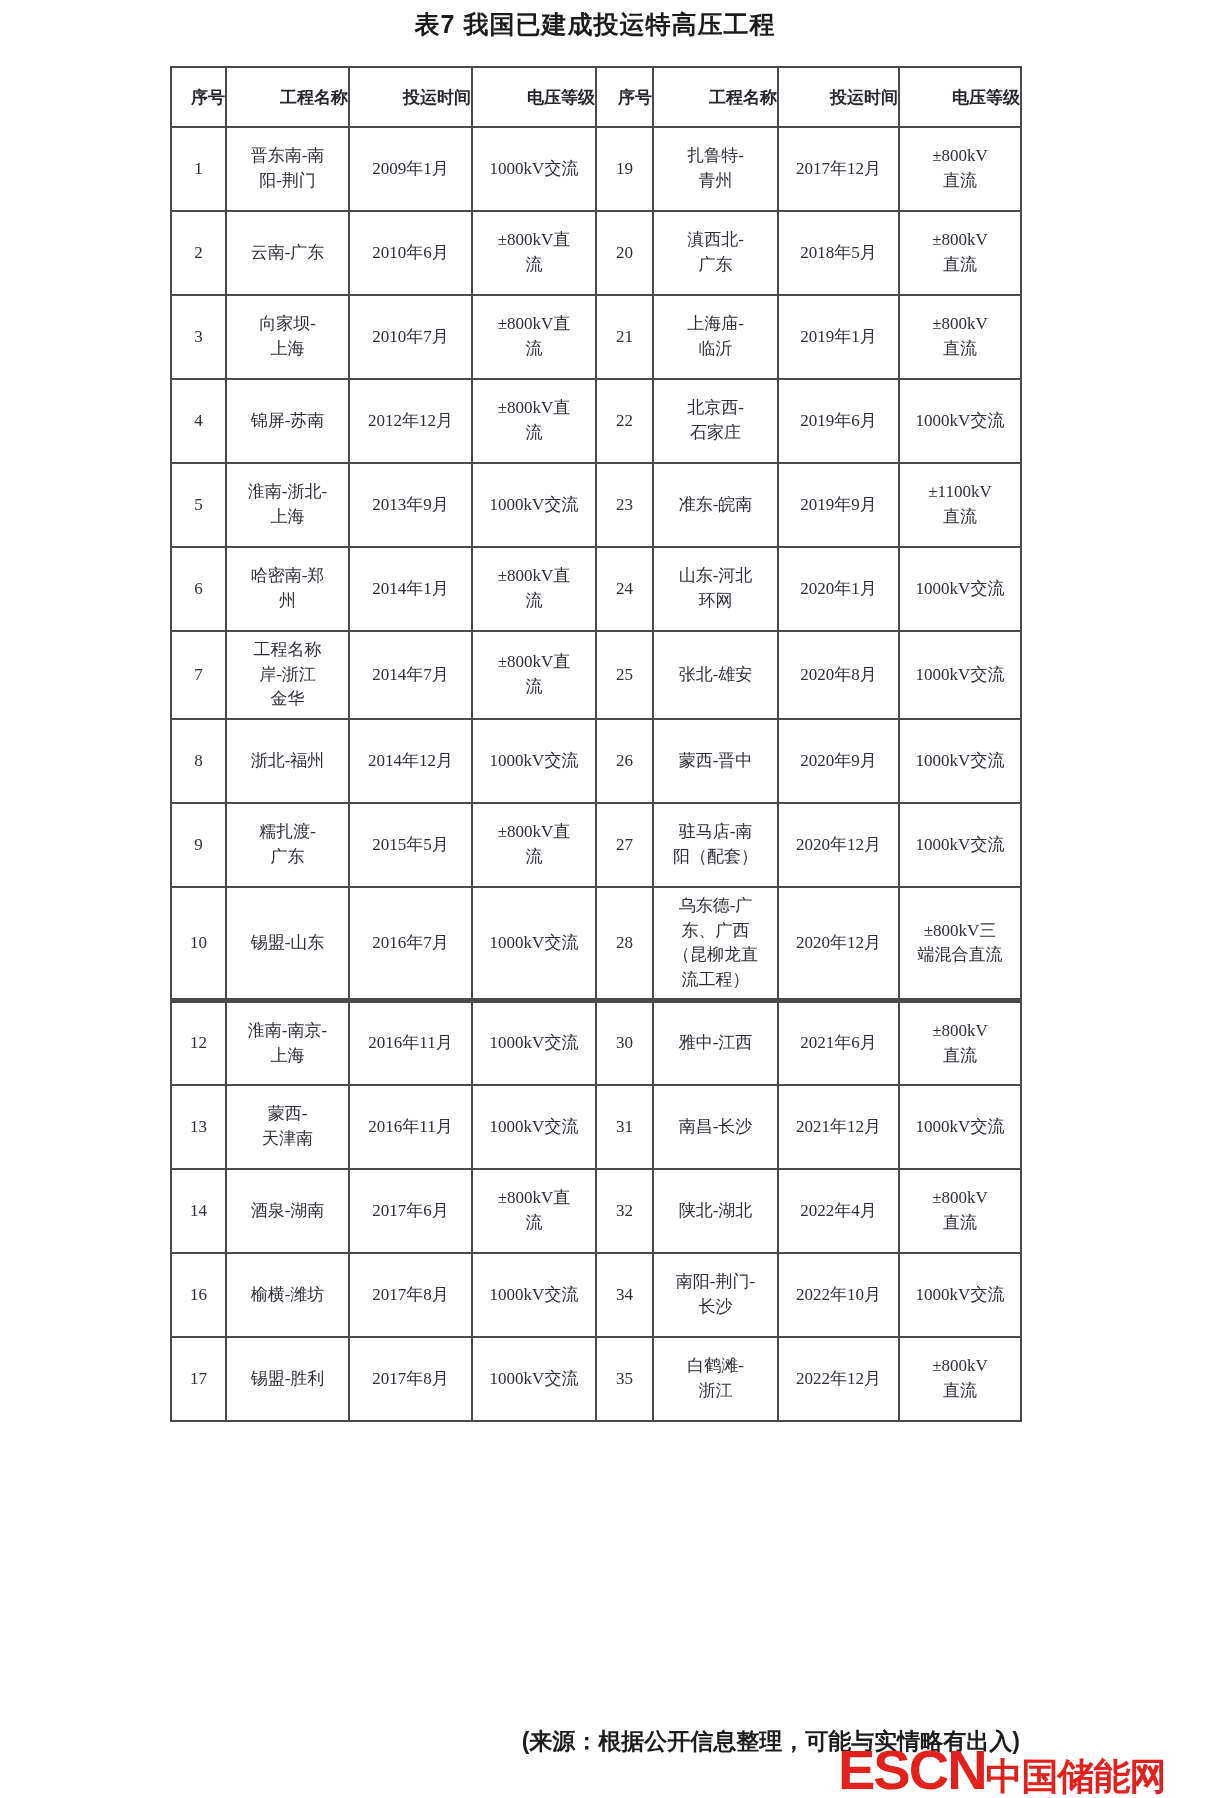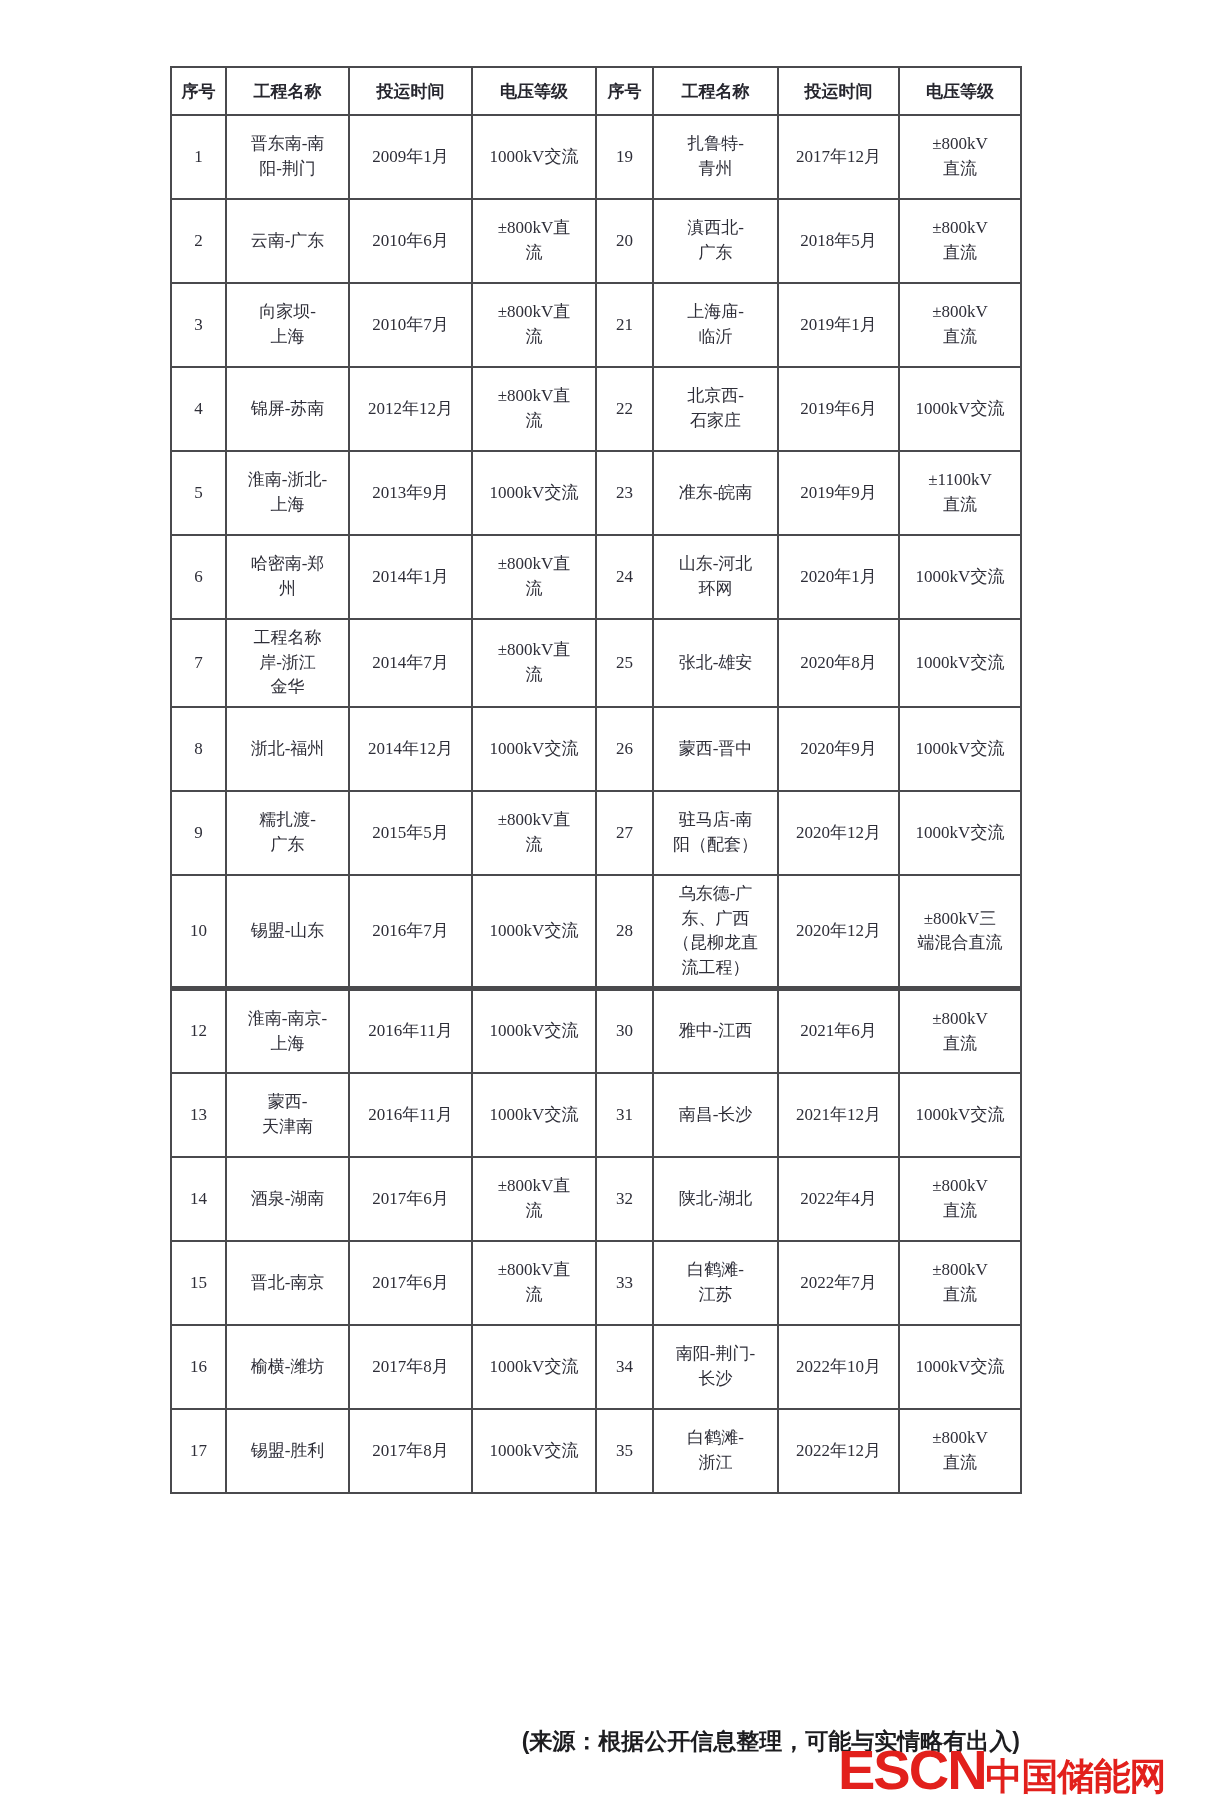--- a/index.html
+++ b/index.html
@@ -34,25 +34,26 @@
     table-layout: fixed;
   }
   .uhv-table th, .uhv-table td {
     border: 2px solid #4a4a4d;
     text-align: center;
     vertical-align: middle;
     white-space: pre-line;
     overflow: hidden;
   }
   .uhv-table th {
-    height: 48px;
+    height: 60px;
     font-size: 17px;
     font-weight: bold;
     color: #26262e;
     font-family: "Liberation Sans", "DejaVu Sans", sans-serif;
+    text-align: right;
   }
   .uhv-table td {
     height: 84px;
     padding: 6px 5px;
     font-size: 17px;
     line-height: 1.45;
     color: #2e2e38;
     font-family: "Liberation Serif", "DejaVu Serif", serif;
   }
   .uhv-table tr.page-split td { border-top-width: 5px; }
@@ -96,20 +97,21 @@
     font-family: "Liberation Sans", "DejaVu Sans", sans-serif;
     letter-spacing: -1px;
     text-align: center;
   }
 </style>
 </head>
 <body>
 
 <div class="page">
 
+  <div class="doc-title">表7  我国已建成投运特高压工程</div>
 
   <table class="uhv-table">
     <colgroup>
       <col class="col-no">
         <col class="col-name">
         <col class="col-date">
         <col class="col-volt">
       <col class="col-no2">
         <col class="col-name2">
         <col class="col-date2">
@@ -284,33 +286,20 @@
           <td>2017年6月</td>
           <td>±800kV直
 流</td>
           <td>32</td>
           <td>陕北-湖北</td>
           <td>2022年4月</td>
           <td>±800kV
 直流</td>
         </tr>
         <tr>
-          <td>15</td>
-          <td>晋北-南京</td>
-          <td>2017年6月</td>
-          <td>±800kV直
-流</td>
-          <td>33</td>
-          <td>白鹤滩-
-江苏</td>
-          <td>2022年7月</td>
-          <td>±800kV
-直流</td>
-        </tr>
-        <tr>
           <td>16</td>
           <td>榆横-潍坊</td>
           <td>2017年8月</td>
           <td>1000kV交流</td>
           <td>34</td>
           <td>南阳-荆门-
 长沙</td>
           <td>2022年10月</td>
           <td>1000kV交流</td>
         </tr>

